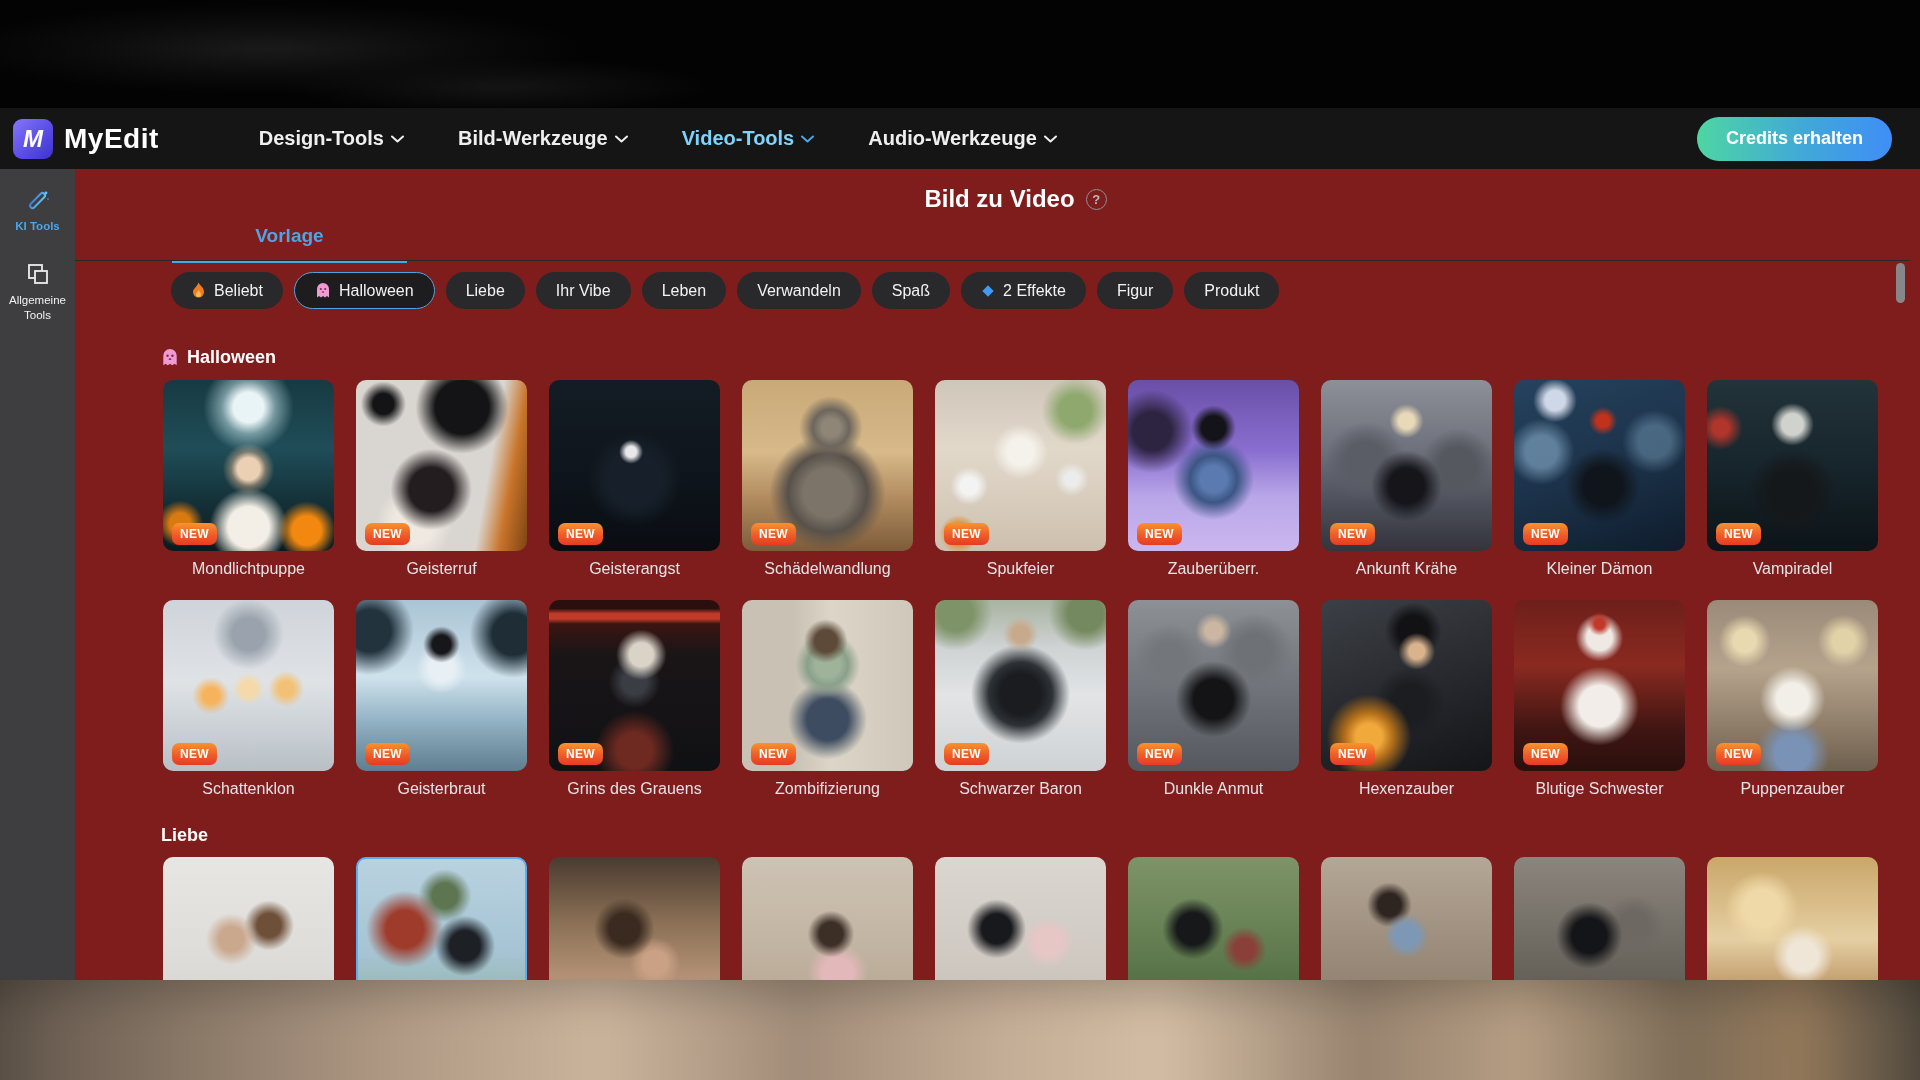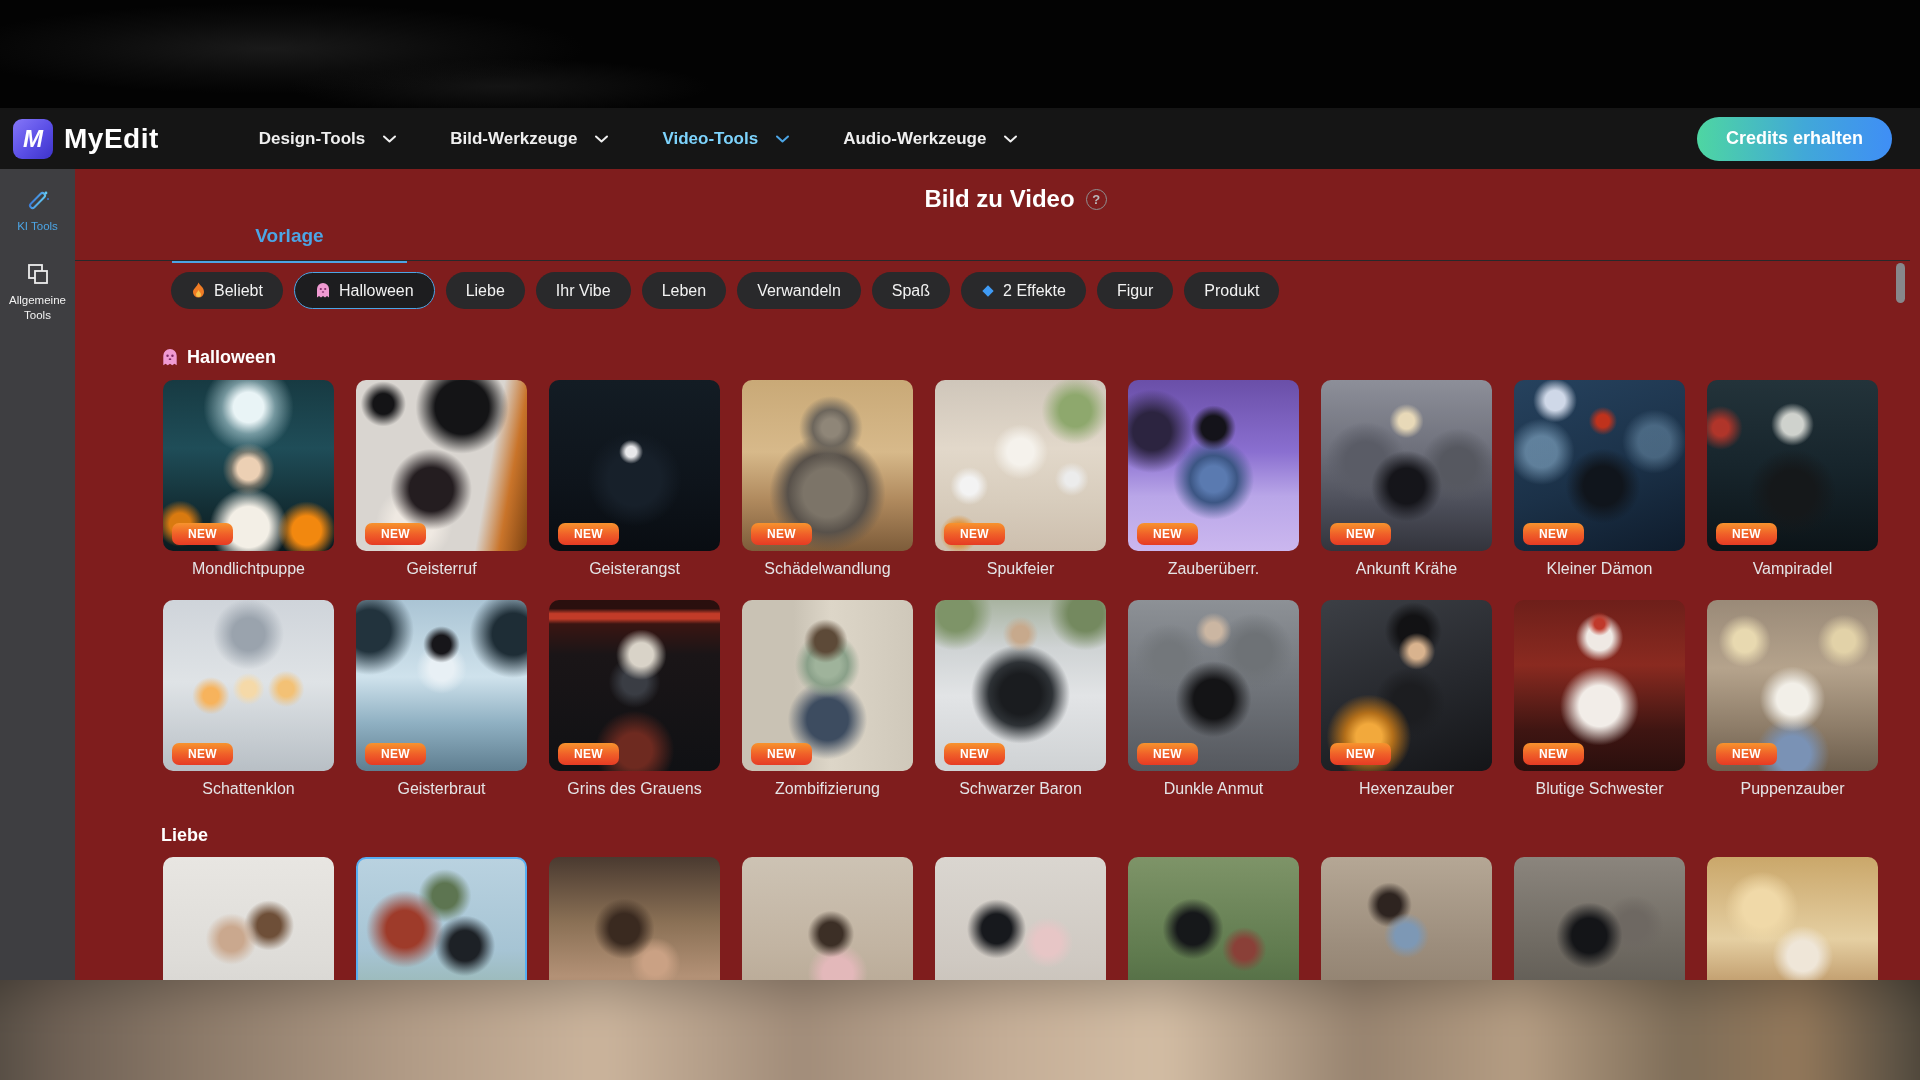--- a/index.html
+++ b/index.html
@@ -14,37 +14,37 @@
 
   
   .header { position:absolute; top:108px; left:0; width:100%; height:61px; background:#151515;
             display:flex; align-items:center; }
   .logo-box { width:40px; height:40px; margin-left:13px; border-radius:9px; flex:0 0 auto;
     background:linear-gradient(135deg,#8577f8 0%,#5a4ee6 55%,#3d33c9 100%);
     display:flex; align-items:center; justify-content:center; }
   .logo-m { color:#fff; font-size:24px; font-weight:700; font-style:italic; line-height:1; }
   .brand { color:#fff; font-size:28px; font-weight:700; letter-spacing:.5px; margin-left:11px; }
   .nav { display:flex; gap:54px; margin-left:100px; align-items:center; }
-  .nav-item { display:flex; align-items:center; gap:18px; color:#efefef; font-size:17px; font-weight:600; cursor:pointer; }
+  .nav-item { display:flex; align-items:center; gap:7px; color:#efefef; font-size:20px; font-weight:600; cursor:pointer; }
   .nav-item.active { color:#7dd3fc; }
   .nav-item svg { display:block; }
   .credits-btn { margin-left:auto; margin-right:28px; height:44px; padding:0 29px; border:none; cursor:pointer;
     border-radius:22px; background:linear-gradient(90deg,#4ed6a2 0%,#41a8d8 55%,#3f8ef6 100%);
     color:#fff; font-size:18px; font-weight:700; font-family:"Liberation Sans",sans-serif; }
 
   
   .body-row { position:absolute; top:169px; left:0; width:100%; height:811px; display:flex; }
 
   
   .sidebar { width:75px; background:#3e3e41; display:flex; flex-direction:column; align-items:center;
              padding-top:18px; flex:0 0 auto; }
   .side-item { display:flex; flex-direction:column; align-items:center; gap:6px; cursor:pointer; }
   .side-item + .side-item { margin-top:26px; }
   .side-label { font-size:11.5px; color:#f2f2f2; text-align:center; width:70px; line-height:1.35; }
-  .side-item.active .side-label { color:#4ca5e5; }
+  .side-item.active .side-label { color:#4ca5e5;font-weight:bold; }
   .side-handle { position:absolute; left:75px; top:505px; width:27px; height:76px; background:#3e3e41;
     border-radius:0 40px 40px 0; display:flex; align-items:center; justify-content:flex-start; cursor:pointer; }
 
   
   .main { flex:1; position:relative; background:#7f1d1d; overflow:hidden; }
 
   .title-row { position:absolute; top:16px; left:18px; width:100%; display:flex; justify-content:center;
                align-items:center; gap:11px; }
   .page-title { color:#fff; font-size:24px; font-weight:700; }
   .help-icon { width:21px; height:21px; border:1.5px solid #909092; border-radius:50%; color:#b9b9bb;
@@ -66,21 +66,21 @@
   .sec-halloween { top:178px; }
   .sec-liebe { top:656px; }
 
   .card-row { position:absolute; left:88px; display:flex; gap:22px; }
   .row-1 { top:211px; }
   .row-2 { top:431px; }
   .row-3 { top:688px; }
   .card { width:171px; cursor:pointer; }
   .thumb { width:171px; height:171px; border-radius:10px; position:relative; overflow:hidden; background:#222; }
   .thumb.selected { border:2px solid #57aef2; }
-  .badge { position:absolute; left:9px; bottom:6px; padding:4px 16px; border-radius:7px;
+  .badge { position:absolute; left:9px; bottom:6px; padding:4px 8px; border-radius:7px;
     background:linear-gradient(180deg,#f7932d 0%,#ef5c28 55%,#e63b24 100%);
     color:#fff; font-size:12px; font-weight:700; letter-spacing:.3px; }
   .card-label { margin-top:9px; text-align:center; font-size:16px; color:#e4e4e6; }
 
   .scrollbar-thumb { position:absolute; right:15px; top:94px; width:9px; height:40px;
     border-radius:5px; background:#87878b; cursor:pointer; }
 
   
   .bottom-blur { position:absolute; top:980px; left:0; width:100%; height:100px; overflow:hidden; }
   .bottom-blur .blur-inner { position:absolute; left:-40px; top:-40px; width:2000px; height:180px;

